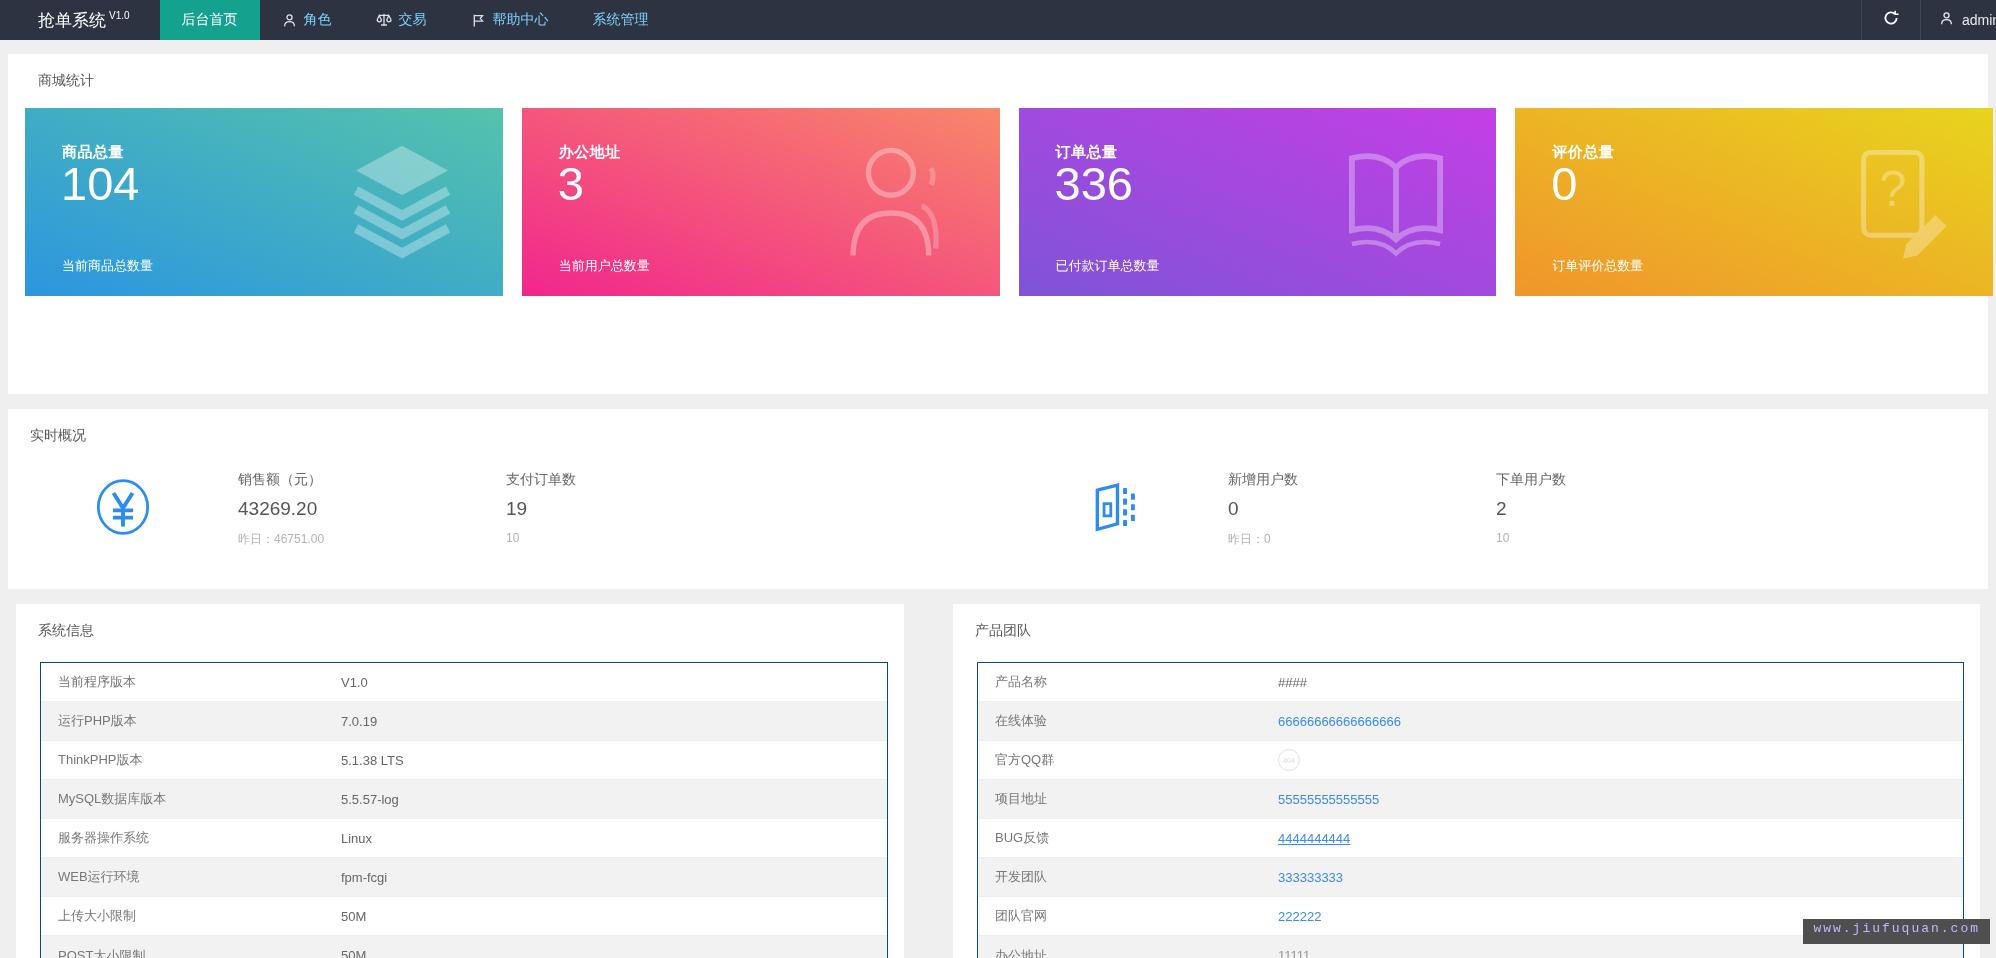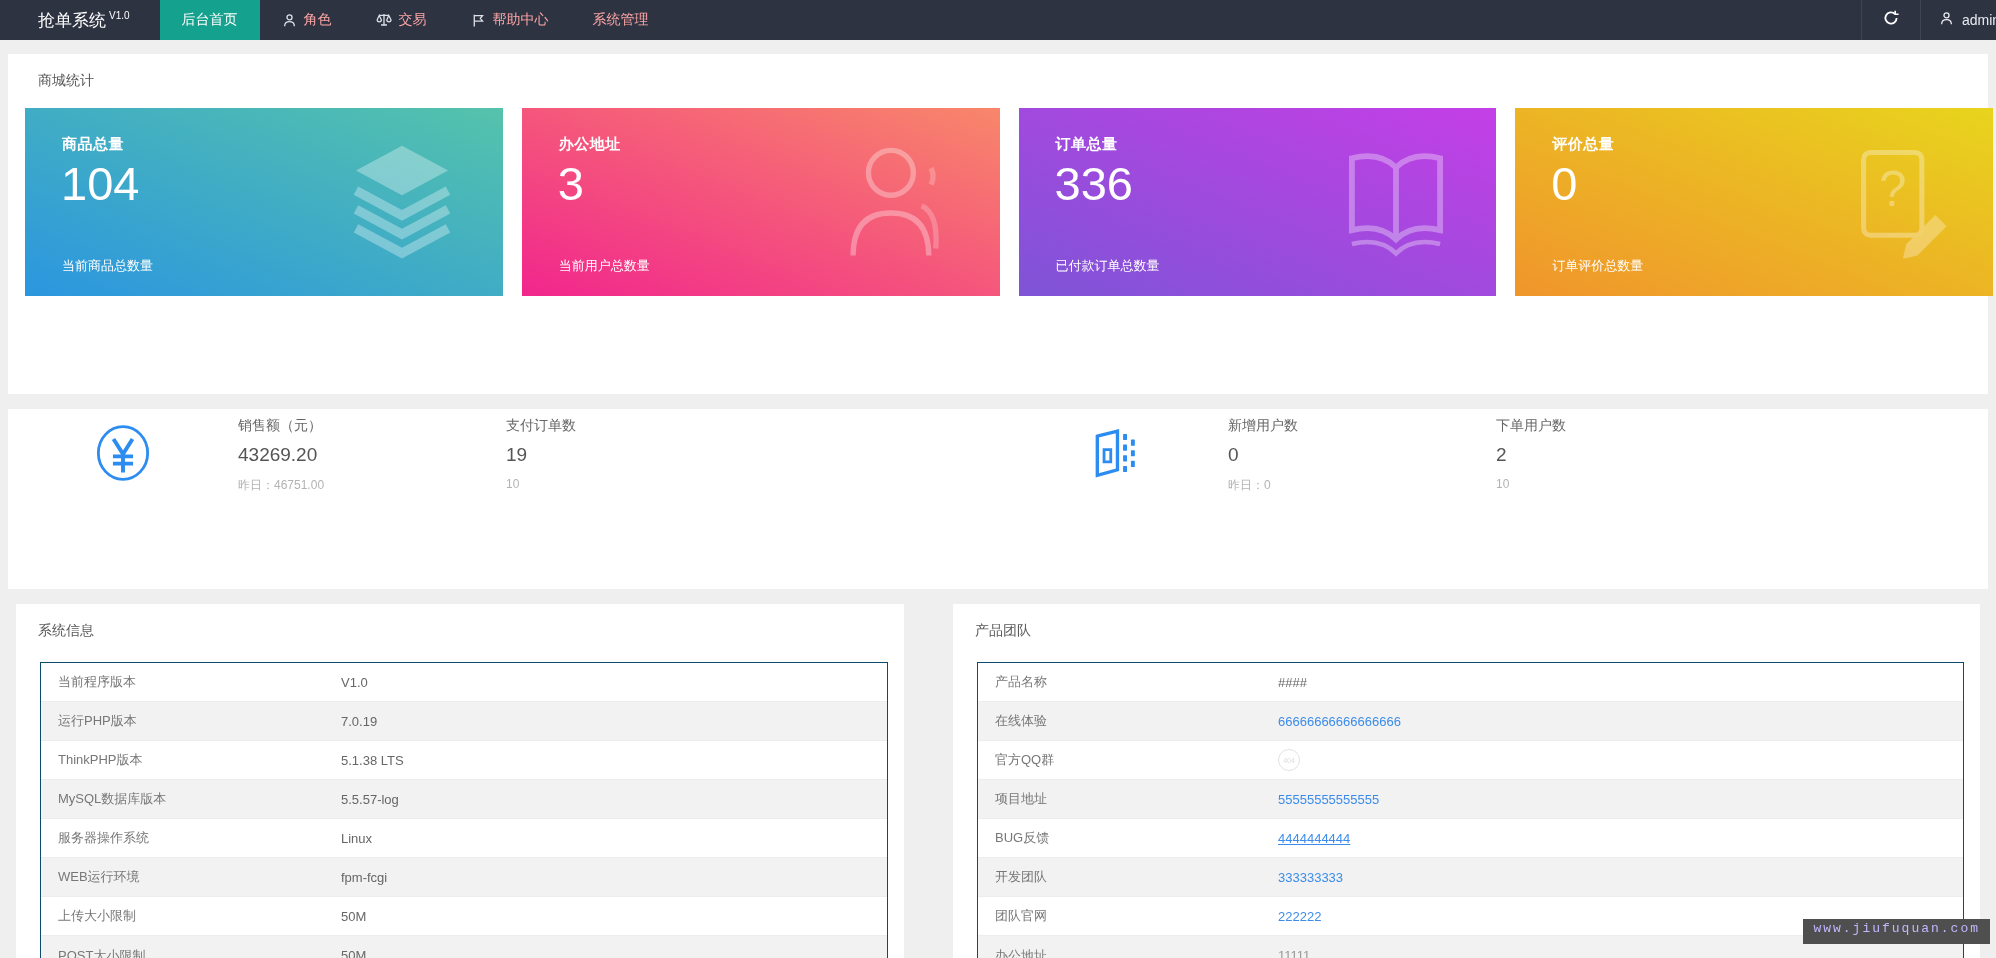--- a/index.html
+++ b/index.html
@@ -8,36 +8,36 @@
     background:#efefef;
     font-family:"Liberation Sans","DejaVu Sans",sans-serif;
     color:#555;
     position:relative;
   }
   
   .navbar { height:40px; background:#2e3342; display:flex; align-items:stretch; color:#fff; }
   .logo { padding:0 30px 0 38px; line-height:32px; font-size:17px; white-space:nowrap; }
   .logo sup { font-size:10px; margin-left:3px; }
   .menu { display:flex; }
-  .menu-item { display:flex; align-items:center; gap:7px; padding:0 22px; font-size:14px; color:#fca5a5; cursor:pointer; white-space:nowrap; }
+  .menu-item { display:flex; align-items:center; gap:7px; padding:0 22px; font-size:14px; color:#7dd3fc; cursor:pointer; white-space:nowrap; }
   .menu-item.active { background:#14a18d; color:#fff; }
   .menu-item svg { display:block; }
   .nav-right { margin-left:auto; display:flex; align-items:stretch; }
   .nav-divider { width:1px; background:rgba(255,255,255,.09); }
   .nav-btn { display:flex; align-items:center; padding:0 21px; cursor:pointer; }
   .nav-user { display:flex; align-items:center; gap:8px; padding:0 0 0 18px; font-size:14px; color:#e8eaee; width:75px; overflow:hidden; white-space:nowrap; cursor:pointer; }
   
   .panel { background:#fff; margin:0 8px; }
   .section-title { font-size:14px; color:#585858; padding:18px 13px 18px 22px; }
   #panel-mall { margin-top:14px; height:340px; padding:0 17px; }
   #panel-mall .section-title { padding-left:13px; }
   
   .cards { display:flex; gap:19px; margin-right:-22px; }
   .card { flex:1; height:188px; position:relative; color:#fff; overflow:hidden; }
-  .card-title { position:absolute; top:27px; left:37px; font-size:15px; font-weight:700; letter-spacing:.5px; }
+  .card-title { position:absolute; top:35px; left:37px; font-size:15px; font-weight:700; letter-spacing:.5px; }
   .card-value { position:absolute; top:48px; left:36px; font-size:47px; font-weight:300; }
   .card-desc { position:absolute; bottom:21px; left:37px; font-size:13px; }
   .card-icon { position:absolute; right:42px; top:50%; transform:translateY(-50%); opacity:.32; }
   
   #panel-realtime { margin-top:15px; height:180px; }
   .rt-row { display:flex; padding-top:6px; }
   .rt-half { flex:1; display:flex; }
   .rt-icon { width:230px; display:flex; justify-content:center; align-items:flex-start; padding-top:10px; }
   .rt-stat { width:268px; padding-top:2px; }
   .rt-label { font-size:14px; color:#666; margin-bottom:9px; }
@@ -179,20 +179,21 @@
           <text x="48" y="58" font-size="44" fill="#fff" stroke="none" text-anchor="middle" font-family="inherit">?</text>
           <path d="M60 92 l26-26 10 10-26 26-13 3 z" fill="#fff" stroke="none" opacity=".9"></path>
         </svg>
       </span>
     </div>
 
   </div>
 </div>
 
 <div class="panel" id="panel-realtime">
+  <div class="section-title">实时概况</div>
   <div class="rt-row">
     <div class="rt-half">
       <div class="rt-icon">
         <svg width="56" height="56" viewBox="0 0 100 100" fill="none" stroke="#2d8cf0" stroke-width="5">
           <ellipse cx="50" cy="50" rx="44" ry="47"></ellipse>
           <path d="M33 25 L50 52 L67 25 M50 52 V85 M32 56 H68 M32 69 H68" stroke-width="7"></path>
         </svg>
       </div>
       <div class="rt-stat">
         <div class="rt-label">销售额（元）</div>

